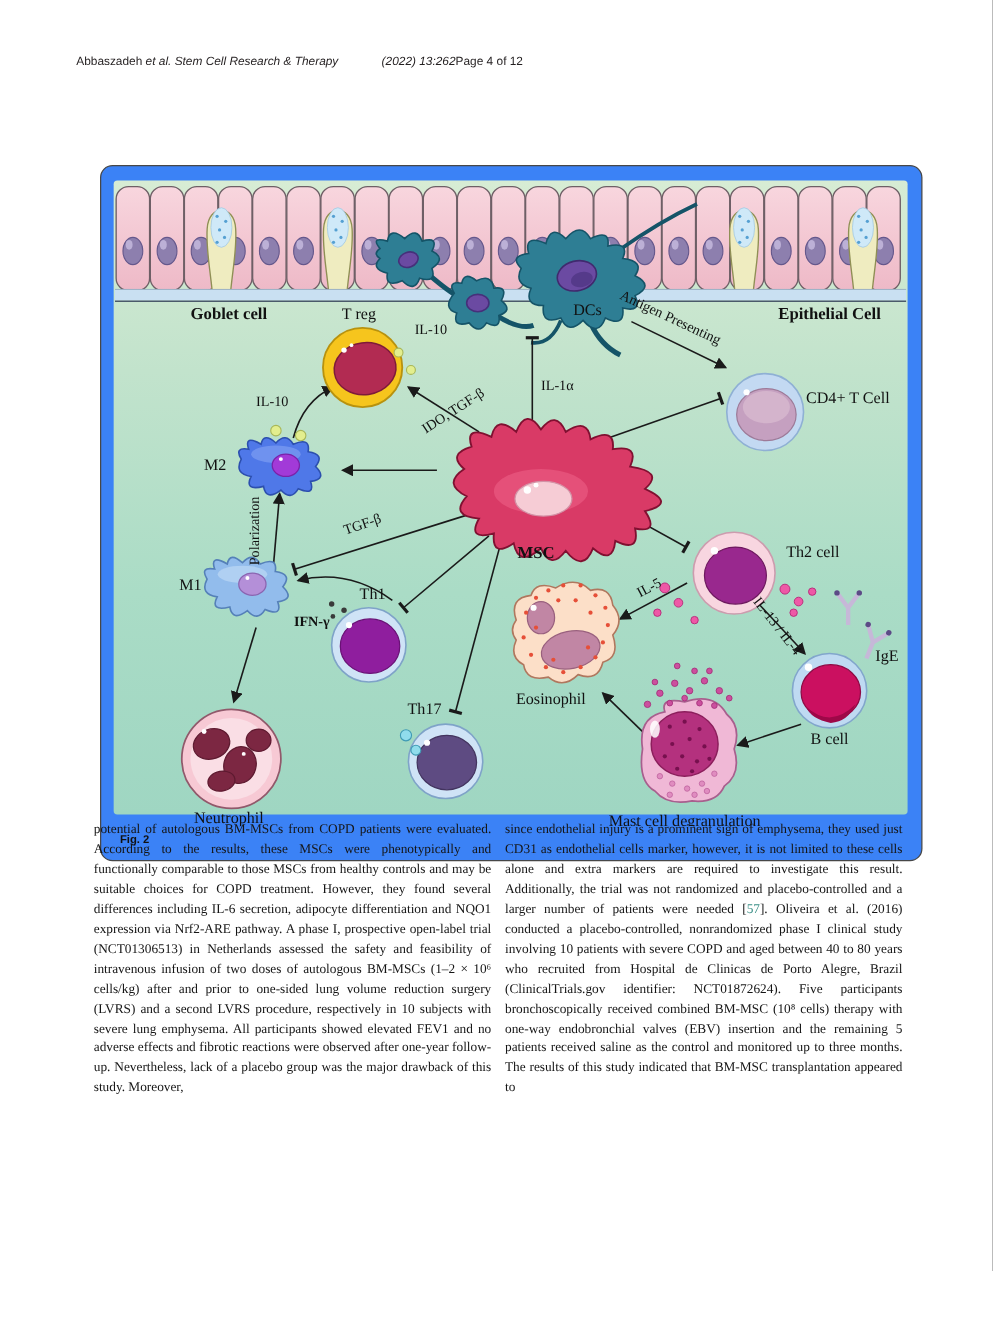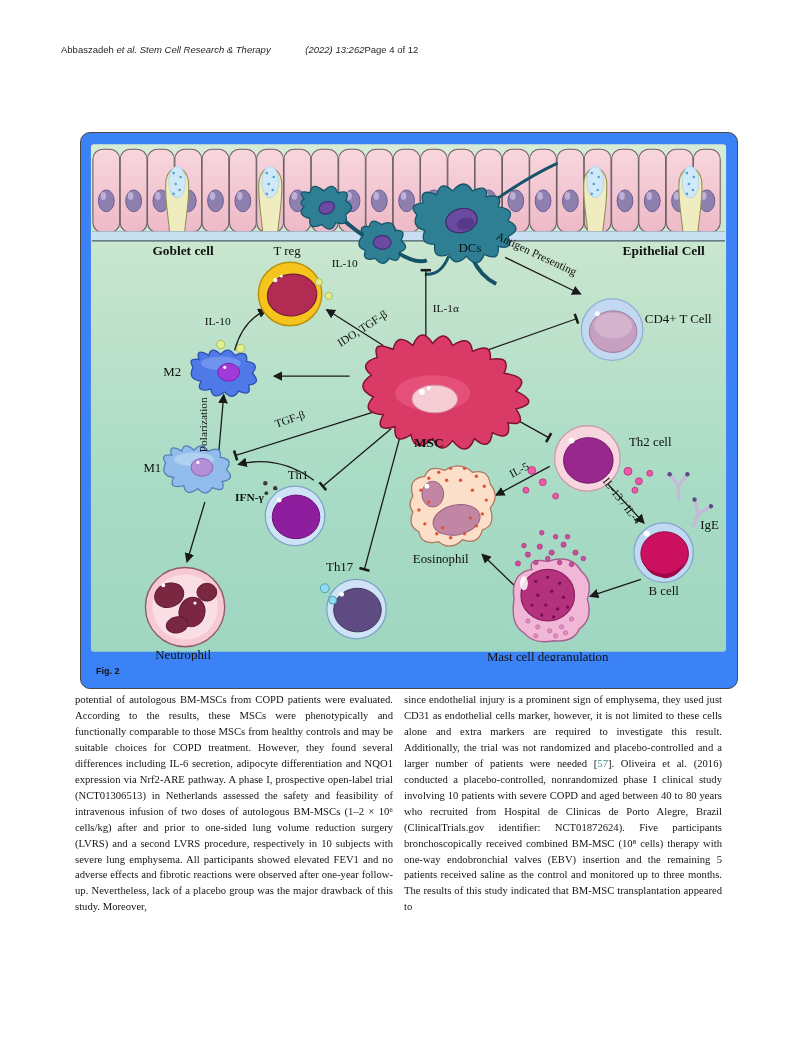--- a/index.html
+++ b/index.html
@@ -9,21 +9,21 @@
        font-family:"Liberation Sans",sans-serif;font-size:9.5px;color:#231f20;}
   .hdr .it{font-style:italic;}
   .hdr .vol{margin-left:32px;}
   .figbox{position:absolute;left:68px;top:120px;width:658px;height:557px;margin:12px;
           border:1.5px solid #474747;border-radius:10px;background:#3b82f6;box-sizing:border-box;
           padding:4px 3px 0 3px;}
   .figbox svg{display:block;}
   figcaption{display:flex;align-items:flex-start;gap:7px;padding:5px 12px 0 12px;
              font-family:"Liberation Sans",sans-serif;font-size:9px;color:#333;}
   .cap-tag{font-weight:bold;color:#111;white-space:nowrap;}
-  .col{position:absolute;top:692px;width:318px;font-size:10.65px;line-height:15.95px;
+  .col{position:absolute;top:656px;width:318px;font-size:10.65px;line-height:15.95px;
        text-align:justify;color:#151515;}
   .col-left{left:75px;}
   .col-right{left:404px;}
   .cite{color:#3a8f86;text-decoration:none;cursor:pointer;}
   svg text{font-family:"Liberation Serif",serif;fill:#111;}
   .lbl{font-size:13px;}
   .lblb{font-size:13.5px;font-weight:bold;}
   .cyt{font-size:11.5px;}
   .cytb{font-size:11.5px;font-weight:bold;}
 </style>

